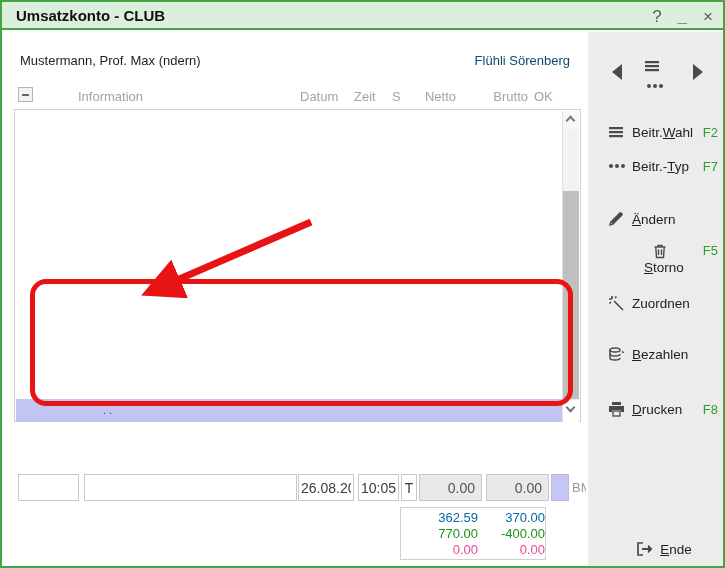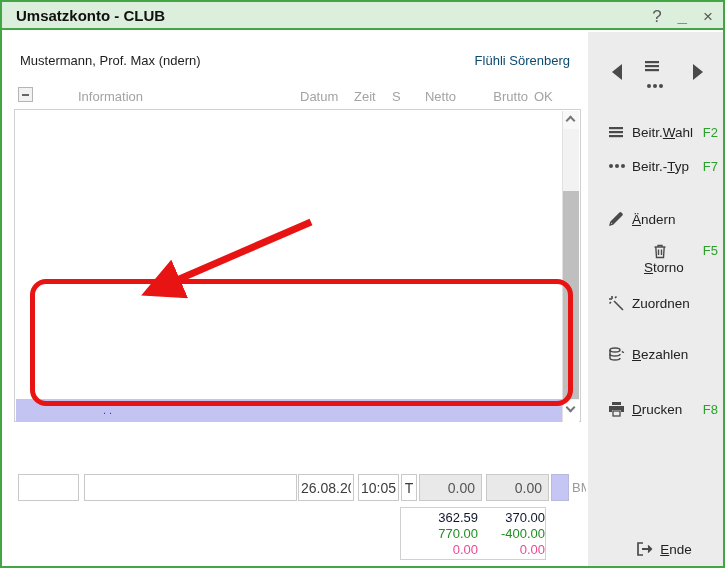--- a/index.html
+++ b/index.html
@@ -78,21 +78,21 @@
   #f-color{ position:absolute; left:549px; top:442px; width:18px; height:27px; background:#c6c6f4; border:1px solid #b9b9e0; }
   #f-bm   { position:absolute; left:570px; top:448px; font-size:13px; color:#9a9a9a; }
   
   #totals {
     position:absolute; left:398px; top:475px; width:146px; height:53px;
     border:1px solid #d0d0d0; background:#fff; padding-top:2px;
   }
   .tot-line { height:16px; line-height:16px; font-size:13px; text-align:right; }
   .tot-line span { display:inline-block; width:64px; }
   .tot-line .tn { margin-right:3px; }
-  .tot-purple { color:#0f172a; }
+  .tot-purple { color:#0369a1; }
   .tot-green  { color:#1f8f1f; }
   .tot-gray   { color:#ec4899; }
   
   #sidebar {
     position:absolute; left:586px; top:30px; width:137px; height:534px;
     background:#ececec;
   }
   #nav-prev, #nav-next { position:absolute; top:32px; width:0; height:0; border-top:8px solid transparent; border-bottom:8px solid transparent; cursor:pointer; }
   #nav-prev { left:24px;  border-right:10px solid #4a4a4a; }
   #nav-next { right:22px; border-left:10px solid #4a4a4a; }

